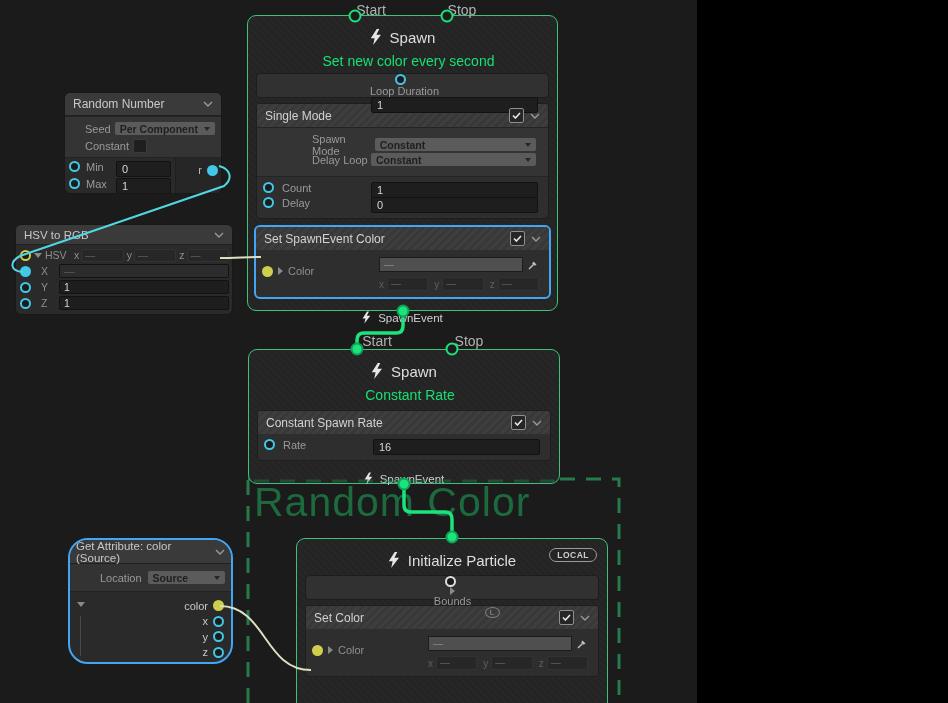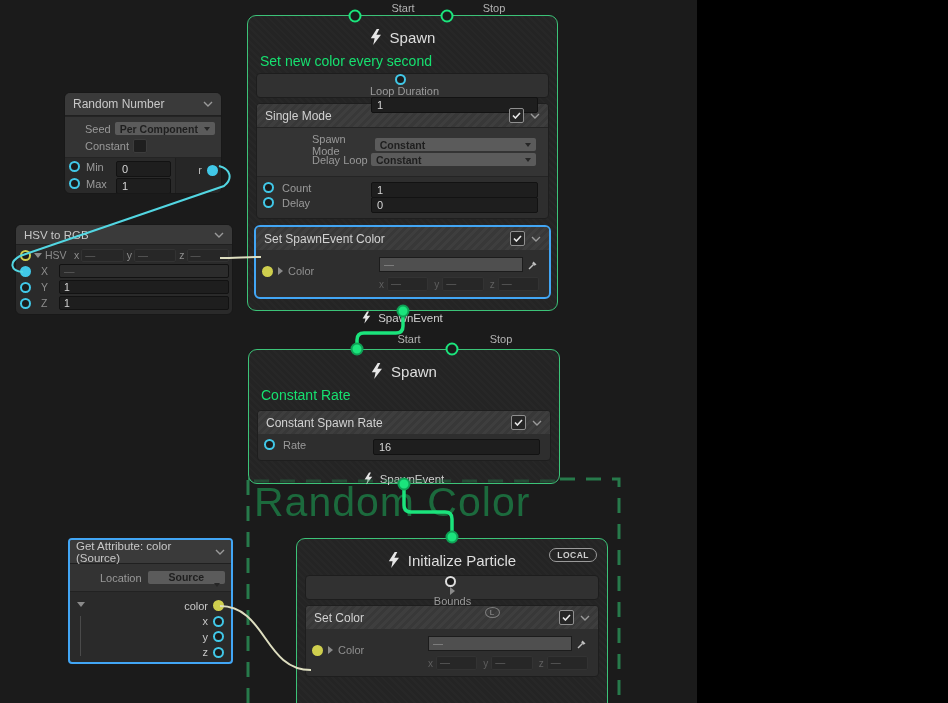--- a/index.html
+++ b/index.html
@@ -14,34 +14,34 @@
   #svg-over{z-index:60;}
   .group-rect{fill:none;stroke:var(--group-green,#277a4b);stroke-width:3;stroke-dasharray:15 11;}
   .group-dash-overlay{stroke:var(--group-green,#277a4b);stroke-width:3;stroke-dasharray:15 11;opacity:.45;}
   .edge{fill:none;}
   .edge.green{stroke:var(--edge-green,#1be47c);stroke-width:3.5;}
   .edge.cream{stroke:var(--edge-cream,#dedec0);stroke-width:2;}
   .edge.cyan{stroke:var(--edge-cyan,#52d6e2);stroke-width:2;}
   .anchor.hollow{fill:#1b1b1b;stroke:var(--edge-green,#1be47c);stroke-width:2;}
   .anchor.filled{fill:var(--edge-green,#1be47c);stroke:#0fa055;stroke-width:2;}
 
-  .flow-label{position:absolute;z-index:40;transform:translateX(-50%);font-size:11px;color:#b2b2b2;margin-left:32px;}
+  .flow-label{position:absolute;z-index:40;transform:translateX(-50%);font-size:14px;color:#b2b2b2;}
 
   #group-title{position:absolute;left:254px;top:479px;z-index:2;font-size:41px;letter-spacing:1px;
                color:var(--group-title,#1c6a3d);white-space:nowrap;}
 
   .node{position:absolute;z-index:10;box-sizing:border-box;}
   .ctx-node{background:#242424;border:1.5px solid var(--node-green,#3cc378);border-radius:9px;
             background-image:repeating-linear-gradient(45deg,rgba(255,255,255,.015) 0 2px,transparent 2px 5px);}
   .op-node{background:#2a2a2a;border:1px solid #181818;border-radius:6px;overflow:hidden;}
-  .op-node.selected{border:2px solid var(--selection-blue,#42a6f5);border-radius:4px;}
+  .op-node.selected{border:2px solid var(--selection-blue,#42a6f5);border-radius:20px;}
 
   .ctx-title{display:flex;justify-content:center;align-items:center;gap:8px;padding-top:8px;height:26px;
              font-size:15px;color:#dedede;}
-  .ctx-subtitle{padding:3px 0 2px 12px;font-size:14px;color:var(--accent-green-text,#16e170);}
+  .ctx-subtitle{padding:3px 0 2px 12px;font-size:14px;color:var(--accent-green-text,#16e170);text-align:center;}
   .ctx-footer{display:flex;justify-content:center;align-items:center;gap:7px;height:25px;
               font-size:11.5px;color:#d0d0d0;}
 
   .row-card{margin:2px 8px;background:#313131;border:1px solid #1d1d1d;border-radius:4px;
             display:flex;align-items:center;height:23px;padding:0 10px 0 6px;flex-direction:column;}
   .row-label{font-size:11px;color:#9a9a9a;margin-left:8px;}
   .field{margin-left:auto;width:160px;height:14px;background:#1e1e1e;border:1px solid #121212;border-radius:2px;
          font-size:11px;color:#d6d6d6;line-height:14px;padding-left:5px;box-sizing:content-box;}
 
   .block{margin:5px 8px;background:#2e2e2e;border:1px solid #1e1e1e;border-radius:4px;overflow:hidden;}
@@ -130,21 +130,21 @@
   .local-badge{position:absolute;right:10px;top:9px;border:1px solid #9a9a9a;border-radius:8px;
                font-size:8.5px;letter-spacing:.5px;color:#cfcfcf;padding:1px 7px;font-weight:bold;}
   .bounds-badge{width:13px;height:13px;border:1px solid #7d7d7d;border-radius:50%;font-size:8px;color:#9a9a9a;
                 display:flex;align-items:center;justify-content:center;margin-left:84px;}
 
   
   #get-attribute{left:68px;top:538px;width:165px;height:126px;}
   #get-attribute .op-header{height:23px;font-size:11.5px;padding:0 6px;}
   .ga-settings{background:#333;height:27px;display:flex;align-items:center;padding:0 6px 0 30px;
                font-size:11px;color:#999;border-bottom:1px solid #222;}
-  .ga-settings .dropdown{width:76px;margin-left:6px;flex-direction:column;}
+  .ga-settings .dropdown{width:76px;margin-left:6px;}
   .ga-outputs{position:relative;height:74px;padding-top:6px;box-sizing:border-box;}
   .ga-foldout{position:absolute;left:7px;top:10px;}
   .ga-vline{position:absolute;left:10px;top:24px;width:1px;height:40px;background:#4a4a4a;}
   .ga-row{height:15.5px;display:flex;justify-content:flex-end;align-items:center;gap:5px;
           padding-right:7px;font-size:11px;color:#c8c8c8;}
 </style>
 </head>
 <body>
 
 <div id="canvas">

